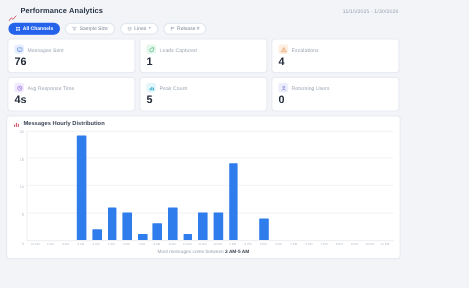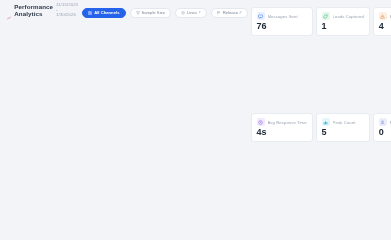--- a/index.html
+++ b/index.html
@@ -2,21 +2,21 @@
 <html><head>
 <meta charset="utf-8">
 <style>
   * { box-sizing: border-box; margin: 0; padding: 0; }
   html, body {
     width: 391px; height: 220px;
     background: #f2f4f8;
     font-family: "Liberation Sans", sans-serif;
     overflow: hidden;
   }
-  .page { width: 339px; height: 220px; padding: 4px 5px; display: flex; flex-direction: row; justify-content: space-between; }
+  .page { width: 339px; height: 220px; padding: 4px 5px; display: flex; flex-direction: column; justify-content: space-between; }
 
   
   .header { display: flex; align-items: center; justify-content: space-between; height: 11px; padding: 0 2px; }
   .header-left { display: flex; align-items: center; gap: 3px; }
   .hdr-icon { width: 7px; height: 7px; display: block; }
   .hdr-title { font-size: 6.2px; font-weight: bold; color: #2c3648; letter-spacing: .1px; }
   .hdr-date { font-size: 4.3px; color: #9aa3b2; letter-spacing: .1px; }
 
   
   .chips { display: flex; align-items: center; gap: 4px; margin-top: 3px; padding: 0 2px; height: 11px; }

